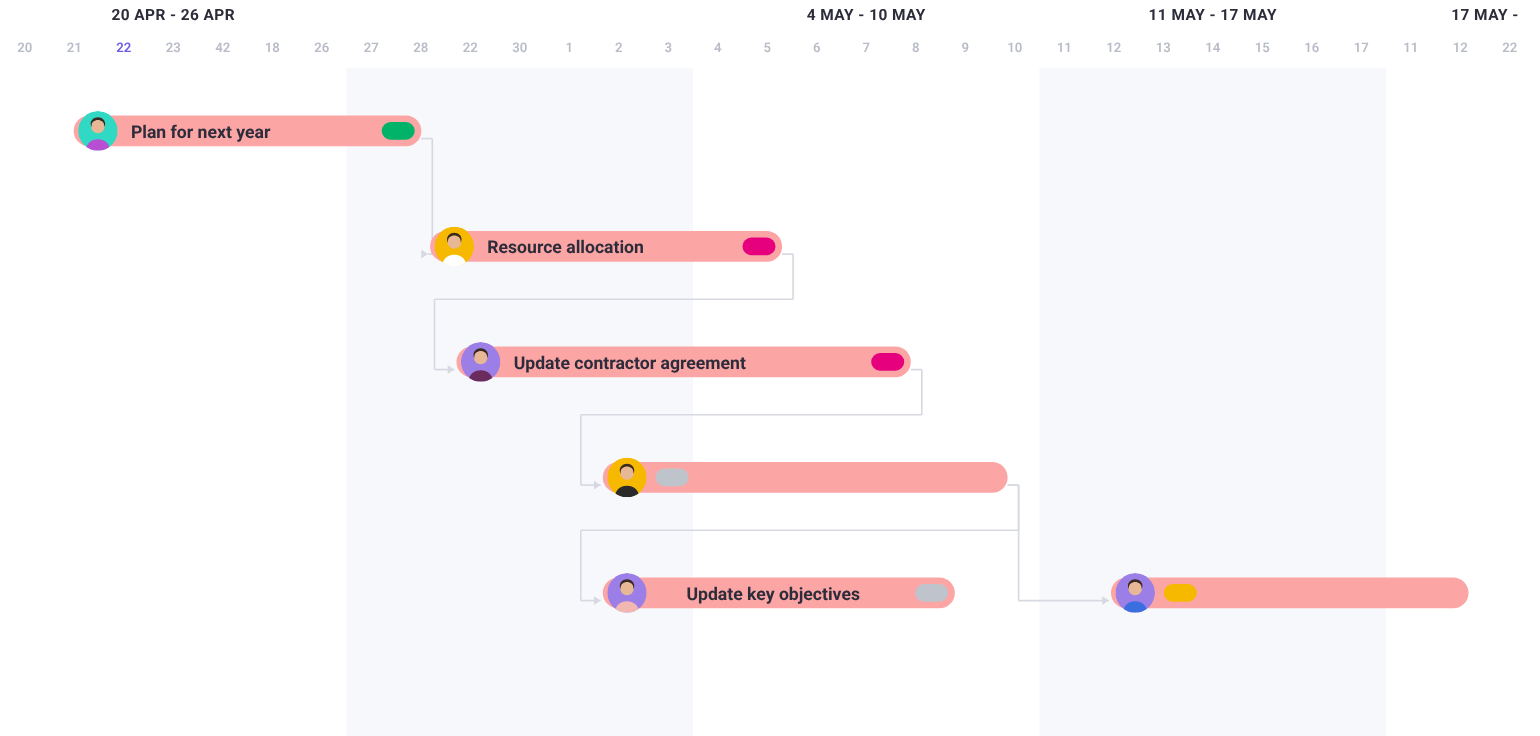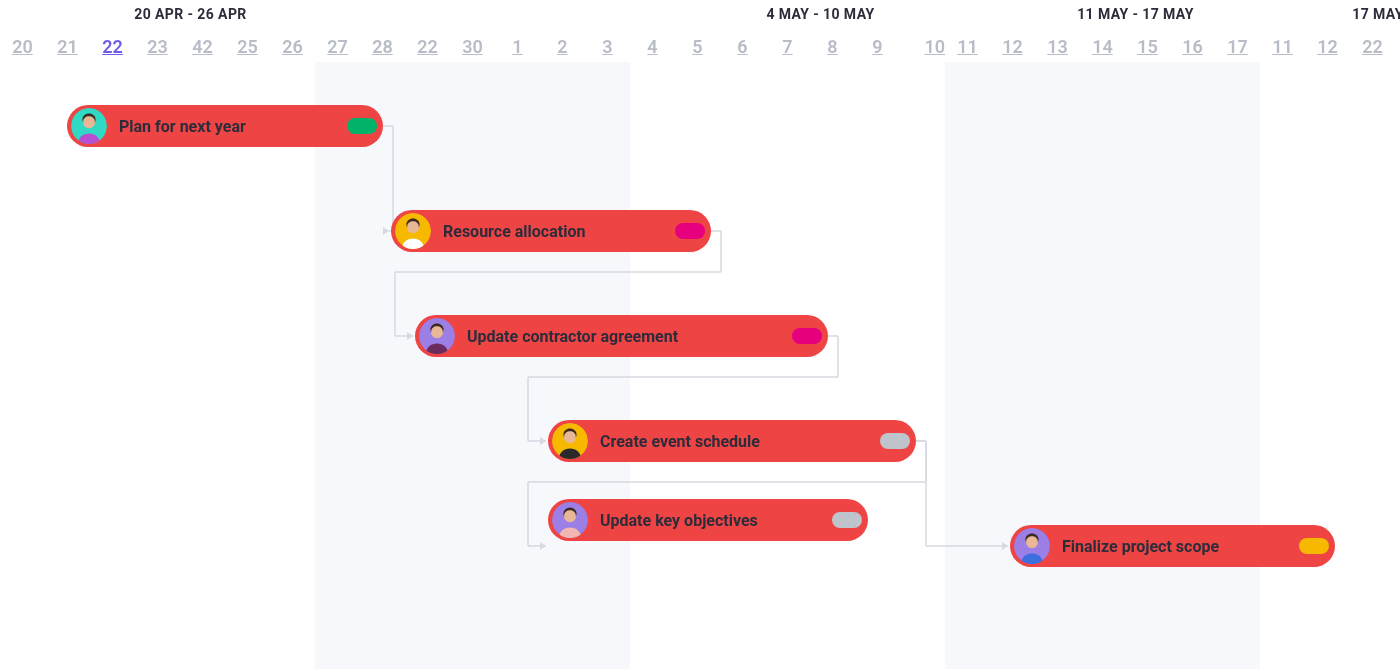--- a/index.html
+++ b/index.html
@@ -29,46 +29,44 @@
     left: 0; right: 0;
     display: flex;
   }
   .week-labels { top: 6px; height: 24px; }
   .week-label {
     text-align: center;
     font-size: 14px;
     font-weight: 700;
     color: #2c2c3a;
     letter-spacing: 0.4px;
-    margin-left: 33px;
   }
   .day-labels { top: 36px; height: 24px; }
   .day-label {
     text-align: center;
-    font-size: 18px;
+    font-size: 12px;
     font-weight: 600;
     color: #b8bcc7;
-    text-decoration: underline;
   }
   .day-label.today { color: #6c5ce7; }
 
   
   .week-bg {
     position: absolute;
     top: 0; bottom: 0;
     z-index: 0;
   }
   .week-bg.alt { background: #f7f8fb; }
   .week-bg.plain { background: #ffffff; }
 
   
   .task {
     position: absolute;
-    height: 42px;
-    background: #ef4444;
+    height: 28px;
+    background: #fca5a5;
     border-radius: 22px;
     display: flex;
     align-items: center;
     padding-left: 4px;
     padding-right: 6px;
     z-index: 3;
     cursor: pointer;
   }
   .avatar {
     width: 36px; height: 36px;
@@ -128,36 +126,36 @@
         <div class="week-label" style="position: absolute; left: 630px; width: 315px;">4 MAY - 10 MAY</div>
         <div class="week-label" style="position: absolute; left: 945px; width: 315px;">11 MAY - 17 MAY</div>
         <div class="week-label" style="position: absolute; left: 1260px; width: 180px;">17 MAY -</div>
       </div>
     <div class="day-labels" id="day-labels">
         <div class="day-label" style="position: absolute; left: 0px; width: 45px;">20</div>
         <div class="day-label" style="position: absolute; left: 45px; width: 45px;">21</div>
         <div class="day-label today" style="position: absolute; left: 90px; width: 45px;">22</div>
         <div class="day-label" style="position: absolute; left: 135px; width: 45px;">23</div>
         <div class="day-label" style="position: absolute; left: 180px; width: 45px;">42</div>
-        <div class="day-label" style="position: absolute; left: 225px; width: 45px;">25</div>
+        <div class="day-label" style="position: absolute; left: 225px; width: 45px;">18</div>
         <div class="day-label" style="position: absolute; left: 270px; width: 45px;">26</div>
         <div class="day-label" style="position: absolute; left: 315px; width: 45px;">27</div>
         <div class="day-label" style="position: absolute; left: 360px; width: 45px;">28</div>
         <div class="day-label" style="position: absolute; left: 405px; width: 45px;">22</div>
         <div class="day-label" style="position: absolute; left: 450px; width: 45px;">30</div>
         <div class="day-label" style="position: absolute; left: 495px; width: 45px;">1</div>
         <div class="day-label" style="position: absolute; left: 540px; width: 45px;">2</div>
         <div class="day-label" style="position: absolute; left: 585px; width: 45px;">3</div>
         <div class="day-label" style="position: absolute; left: 630px; width: 45px;">4</div>
         <div class="day-label" style="position: absolute; left: 675px; width: 45px;">5</div>
         <div class="day-label" style="position: absolute; left: 720px; width: 45px;">6</div>
         <div class="day-label" style="position: absolute; left: 765px; width: 45px;">7</div>
         <div class="day-label" style="position: absolute; left: 810px; width: 45px;">8</div>
         <div class="day-label" style="position: absolute; left: 855px; width: 45px;">9</div>
-        <div class="day-label" style="position: absolute; left: 900px; width: 45px; text-align: right;">10</div>
+        <div class="day-label" style="position: absolute; left: 900px; width: 45px;">10</div>
         <div class="day-label" style="position: absolute; left: 945px; width: 45px;">11</div>
         <div class="day-label" style="position: absolute; left: 990px; width: 45px;">12</div>
         <div class="day-label" style="position: absolute; left: 1035px; width: 45px;">13</div>
         <div class="day-label" style="position: absolute; left: 1080px; width: 45px;">14</div>
         <div class="day-label" style="position: absolute; left: 1125px; width: 45px;">15</div>
         <div class="day-label" style="position: absolute; left: 1170px; width: 45px;">16</div>
         <div class="day-label" style="position: absolute; left: 1215px; width: 45px;">17</div>
         <div class="day-label" style="position: absolute; left: 1260px; width: 45px;">11</div>
         <div class="day-label" style="position: absolute; left: 1305px; width: 45px;">12</div>
         <div class="day-label" style="position: absolute; left: 1350px; width: 45px;">22</div>
@@ -233,42 +231,40 @@
       </div>
       <div class="task" style="left: 548px; top: 420px; width: 368px;">
         <div class="avatar">
           <svg viewBox="0 0 36 36">
     <circle cx="18" cy="18" r="18" fill="#f6b900"></circle>
     <circle cx="18" cy="14" r="6.2" fill="#e8b796"></circle>
     <path d="M18 8.2c-3.2 0-5.8 2-5.8 5.2 0 .6.1 1.1.2 1.6-.6-1-1-2.2-1-3.4 0-3.4 3-6 6.6-6s6.6 2.6 6.6 6c0 1.2-.4 2.4-1 3.4.1-.5.2-1 .2-1.6 0-3.2-2.6-5.2-5.8-5.2z" fill="#3a2a1f"></path>
     <path d="M7 36c0-6.5 5-10.5 11-10.5S29 29.5 29 36z" fill="#2a2a2a"></path>
   </svg>
         </div>
-        <div class="task-title">Create event schedule</div>
         <div class="status-pill" style="background: rgb(191, 195, 204);"></div>
       </div>
-      <div class="task" style="left: 548px; top: 499px; width: 320px;">
+      <div class="task" style="left: 548px; top: 525px; width: 320px; gap: 24px;">
         <div class="avatar">
           <svg viewBox="0 0 36 36">
     <circle cx="18" cy="18" r="18" fill="#9b7fe6"></circle>
     <circle cx="18" cy="14" r="6.2" fill="#e8b796"></circle>
     <path d="M18 8.2c-3.2 0-5.8 2-5.8 5.2 0 .6.1 1.1.2 1.6-.6-1-1-2.2-1-3.4 0-3.4 3-6 6.6-6s6.6 2.6 6.6 6c0 1.2-.4 2.4-1 3.4.1-.5.2-1 .2-1.6 0-3.2-2.6-5.2-5.8-5.2z" fill="#3a2a1f"></path>
     <path d="M7 36c0-6.5 5-10.5 11-10.5S29 29.5 29 36z" fill="#f1b7b0"></path>
   </svg>
         </div>
         <div class="task-title">Update key objectives</div>
         <div class="status-pill" style="background: rgb(191, 195, 204);"></div>
       </div>
       <div class="task" style="left: 1010px; top: 525px; width: 325px;">
         <div class="avatar">
           <svg viewBox="0 0 36 36">
     <circle cx="18" cy="18" r="18" fill="#9b7fe6"></circle>
     <circle cx="18" cy="14" r="6.2" fill="#e8b796"></circle>
     <path d="M18 8.2c-3.2 0-5.8 2-5.8 5.2 0 .6.1 1.1.2 1.6-.6-1-1-2.2-1-3.4 0-3.4 3-6 6.6-6s6.6 2.6 6.6 6c0 1.2-.4 2.4-1 3.4.1-.5.2-1 .2-1.6 0-3.2-2.6-5.2-5.8-5.2z" fill="#3a2a1f"></path>
     <path d="M7 36c0-6.5 5-10.5 11-10.5S29 29.5 29 36z" fill="#3b6fe0"></path>
   </svg>
         </div>
-        <div class="task-title">Finalize project scope</div>
         <div class="status-pill" style="background: rgb(246, 185, 0);"></div>
       </div>
     </div>
 
 </div>
 
 </body></html>

